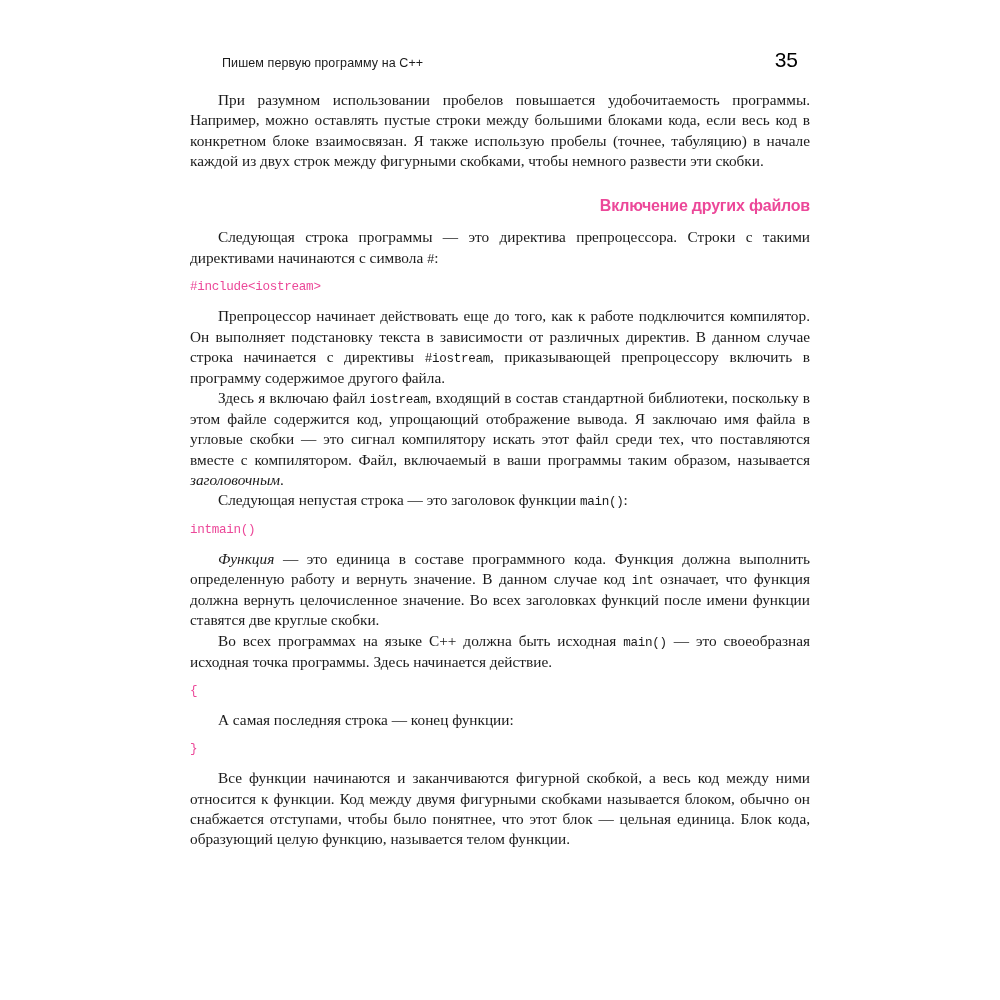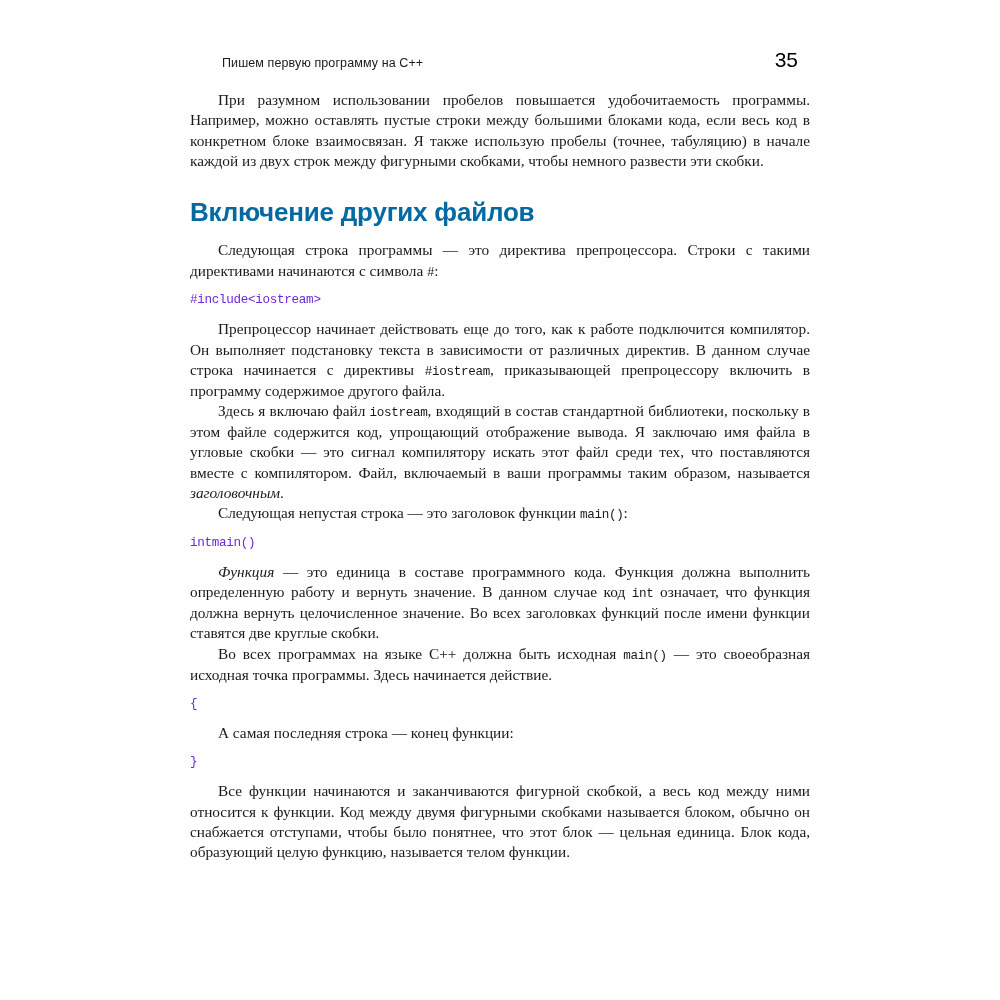--- a/index.html
+++ b/index.html
@@ -59,32 +59,33 @@
   p.body {
     font-size: 15.3px;
     line-height: 1.33;
     text-align: justify;
     margin: 0 0 0 0;
     text-indent: 28px;
     hyphens: manual;
   }
   h2.section {
     font-family: "Liberation Sans", sans-serif;
-    font-size: 26px;
+    font-size: 16px;
     font-weight: bold;
-    color: #0369a1;
+    color: #ec4899;
     margin: 26px 0 12px 0;
     letter-spacing: -0.2px;
+    text-align: right;
   }
   .code {
     font-family: "Liberation Mono", monospace;
     font-size: 12.6px;
     letter-spacing: -0.3px;
     margin: 12px 0 12px 0;
-    color: #6d28d9;
+    color: #ec4899;
   }
   .mono {
     font-family: "Liberation Mono", monospace;
     font-size: 12.6px;
     letter-spacing: -0.3px;
   }
   .ital {
     font-style: italic;
   }
 </style>

